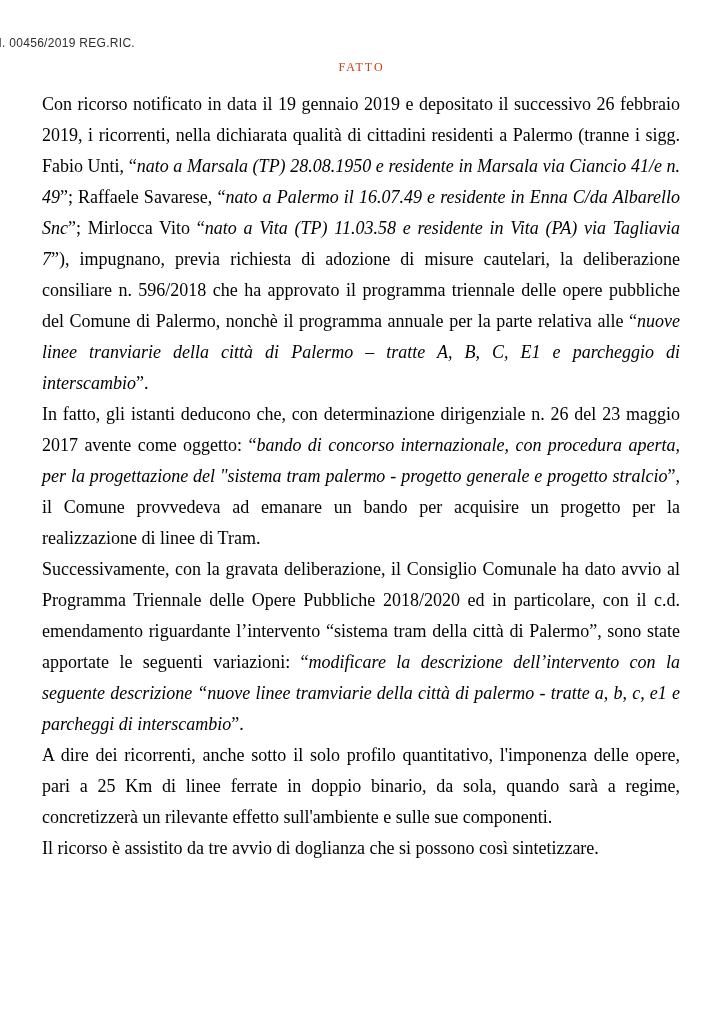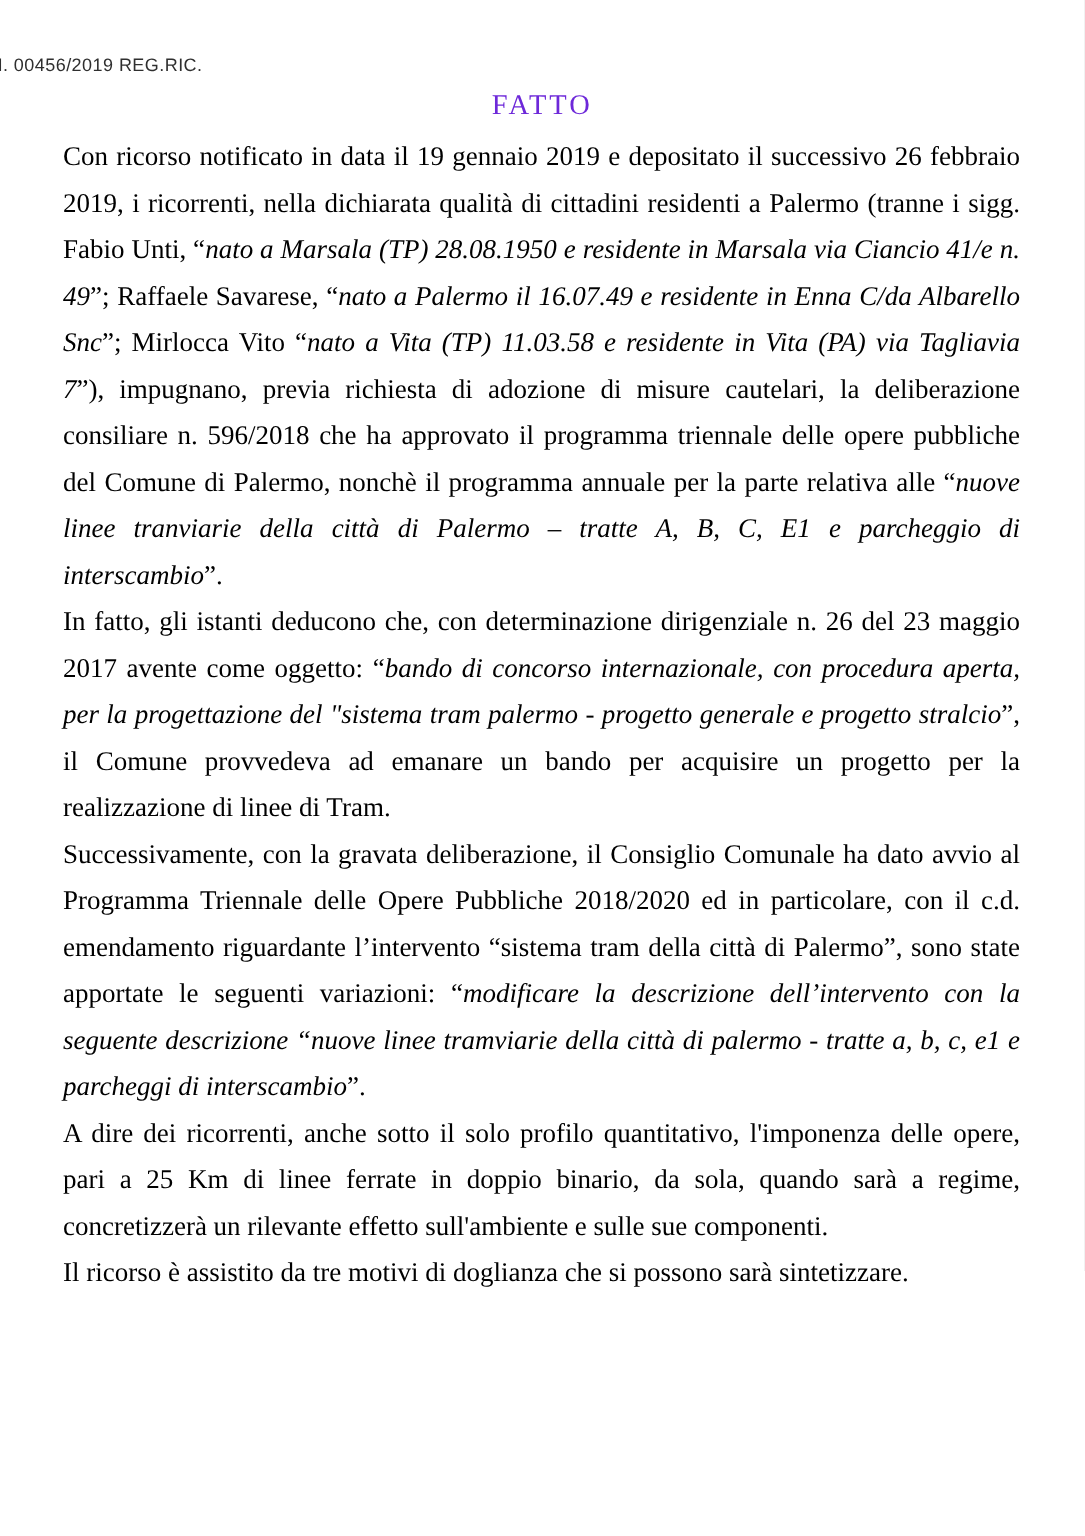--- a/index.html
+++ b/index.html
@@ -18,24 +18,24 @@
     letter-spacing:0.3px;
     color:#2f2f2f;
     white-space:nowrap;
   }
   .doc-title{
     position:absolute;
     top:60px;left:0;right:0;
     margin:0;
     text-align:center;
     font-family:"Liberation Serif", serif;
-    font-size:19px;
+    font-size:12px;
     font-weight:normal;
     letter-spacing:2px;
-    color:#6d28d9;
+    color:#c2410c;
   }
   .doc-body{
     position:absolute;
     top:89px;left:42px;
     width:638px;
     font-size:18px;
     line-height:31px;
     color:#000000;
     text-align:justify;
     hyphens:none;
@@ -49,15 +49,15 @@
 <body>
 
 <div class="page">
   <div class="doc-header">N. 00456/2019 REG.RIC.</div>
   <h1 class="doc-title">FATTO</h1>
   <div class="doc-body">
       <p class="para"><span class="seg">Con ricorso notificato in data il 19 gennaio 2019 e depositato il successivo 26 febbraio 2019, i ricorrenti, nella dichiarata qualità di cittadini residenti a Palermo (tranne i sigg. Fabio Unti, “</span><span class="seg italic">nato a Marsala (TP) 28.08.1950 e residente in Marsala via Ciancio 41/e n. 49</span><span class="seg">”; Raffaele Savarese, “</span><span class="seg italic">nato a Palermo il 16.07.49 e residente in Enna C/da Albarello Snc</span><span class="seg">”; Mirlocca Vito “</span><span class="seg italic">nato a Vita (TP) 11.03.58 e residente in Vita (PA) via Tagliavia 7</span><span class="seg">”), impugnano, previa richiesta di adozione di misure cautelari, la deliberazione consiliare n. 596/2018 che ha approvato il programma triennale delle opere pubbliche del Comune di Palermo, nonchè il programma annuale per la parte relativa alle “</span><span class="seg italic">nuove linee tranviarie della città di Palermo – tratte A, B, C, E1 e parcheggio di interscambio</span><span class="seg">”.</span></p>
       <p class="para"><span class="seg">In fatto, gli istanti deducono che, con determinazione dirigenziale n. 26 del 23 maggio 2017 avente come oggetto: “</span><span class="seg italic">bando di concorso internazionale, con procedura aperta, per la progettazione del "sistema tram palermo - progetto generale e progetto stralcio</span><span class="seg">”, il Comune provvedeva ad emanare un bando per acquisire un progetto per la realizzazione di linee di Tram.</span></p>
       <p class="para"><span class="seg">Successivamente, con la gravata deliberazione, il Consiglio Comunale ha dato avvio al Programma Triennale delle Opere Pubbliche 2018/2020 ed in particolare, con il c.d. emendamento riguardante l’intervento “sistema tram della città di Palermo”, sono state apportate le seguenti variazioni: “</span><span class="seg italic">modificare la descrizione dell’intervento con la seguente descrizione “nuove linee tramviarie della città di palermo - tratte a, b, c, e1 e parcheggi di interscambio</span><span class="seg">”.</span></p>
       <p class="para"><span class="seg">A dire dei ricorrenti, anche sotto il solo profilo quantitativo, l'imponenza delle opere, pari a 25 Km di linee ferrate in doppio binario, da sola, quando sarà a regime, concretizzerà un rilevante effetto sull'ambiente e sulle sue componenti.</span></p>
-      <p class="para"><span class="seg">Il ricorso è assistito da tre motivi di doglianza che si possono sarà sintetizzare.</span></p>
+      <p class="para"><span class="seg">Il ricorso è assistito da tre avvio di doglianza che si possono così sintetizzare.</span></p>
     </div>
 </div>
 
 </body></html>

